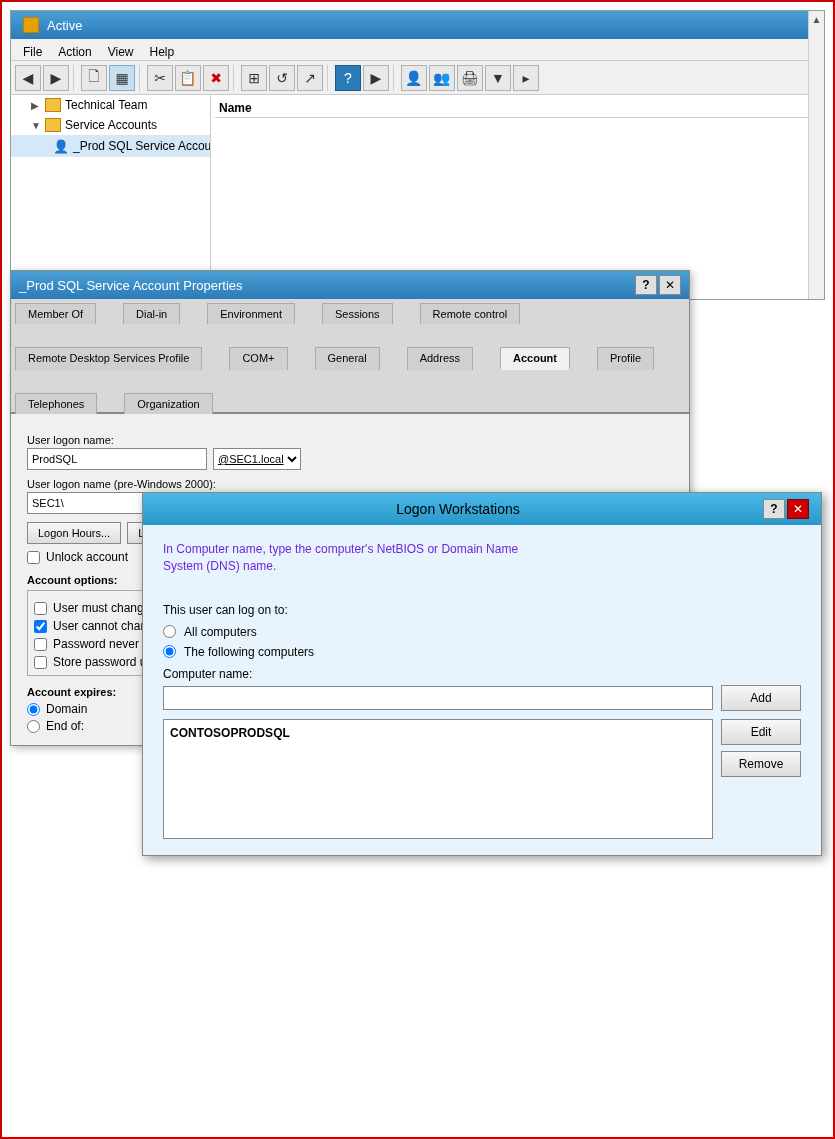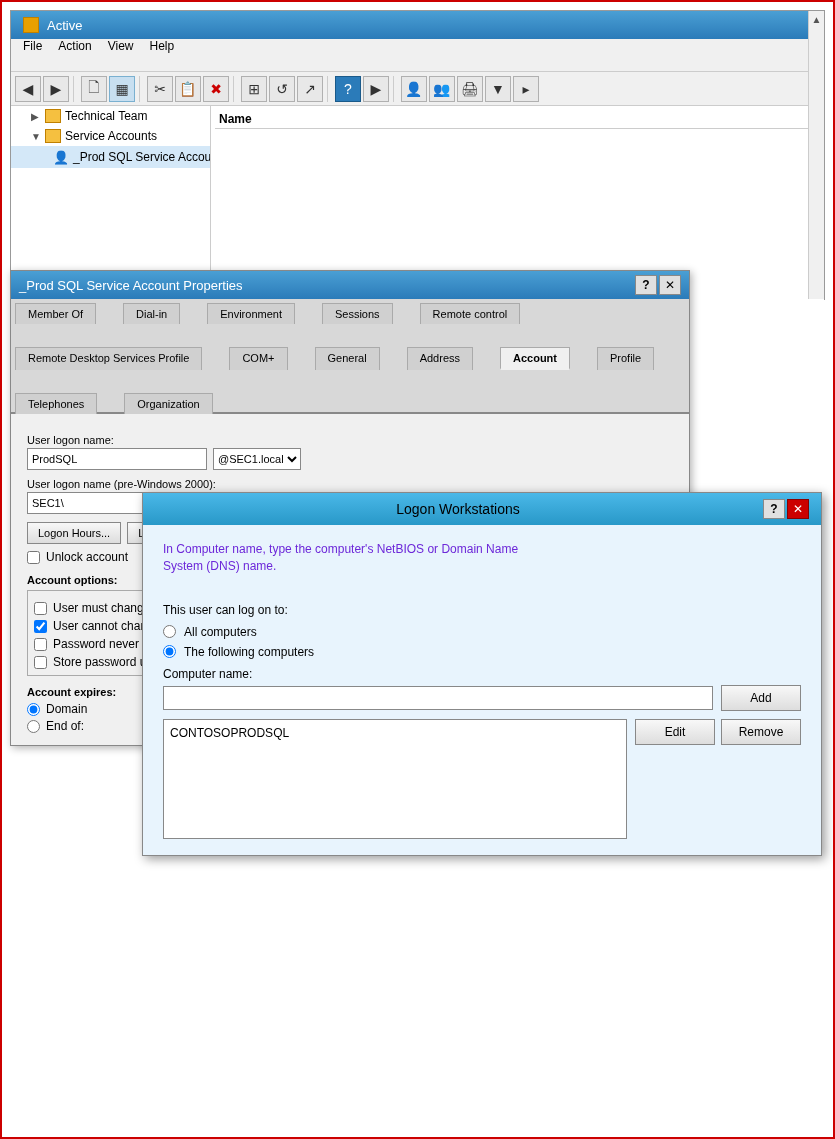--- a/index.html
+++ b/index.html
@@ -43,22 +43,22 @@
       flex-shrink: 0;
     }
     .mmc-title-text {
       flex: 1;
     }
     .menubar {
       background: #f0f0f0;
       border-bottom: 1px solid #ccc;
       height: 22px;
       display: flex;
-      align-items: flex-end;
-      padding: 16px 4px;
+      align-items: flex-start;
+      padding: 4px 4px;
     }
     .menubar span {
       padding: 2px 8px;
       cursor: pointer;
       color: #000;
     }
     .toolbar {
       background: #f0f0f0;
       border-bottom: 1px solid #ccc;
       height: 34px;
@@ -321,40 +321,41 @@
     }
     .logon-list {
       border: 1px solid #888;
       background: #fff;
       min-height: 120px;
       padding: 6px;
       font-size: 12px;
     }
     .logon-action-col {
       display: flex;
-      flex-direction: row;
+      flex-direction: column;
       gap: 6px;
     }
     .logon-btn {
       width: 80px;
       height: 26px;
       background: linear-gradient(to bottom, #f8f8f8, #ddd);
       border: 1px solid #888;
       font-size: 12px;
       cursor: pointer;
       display: flex; align-items: center; justify-content: center;
     }
     .logon-btn:disabled { color: #888; cursor: default; }
     .logon-list-area {
       display: flex;
       gap: 8px;
       margin-top: 4px;
     }
     .logon-list-container {
       flex: 1;
+      font-weight: bold;
     }
     .question-btn {
       width: 22px; height: 20px;
       background: #e0e0e0;
       border: 1px solid #888;
       color: #000;
       display: flex; align-items: center; justify-content: center;
       font-size: 12px;
       font-weight: bold;
       cursor: pointer;
@@ -454,21 +455,21 @@
     <div class="tab">Address</div>
     <div class="tab active">Account</div>
     <div class="tab">Profile</div>
     <div class="tab">Telephones</div>
     <div class="tab">Organization</div>
   </div>
   <div class="props-body">
     <div class="field-label">User logon name:</div>
     <div class="field-row">
       <input class="text-input" type="text" value="ProdSQL" style="">
-      <select style="height:22px;font-size:11px;border:1px solid #888;background:#fff;">
+      <select style="height:22px;font-size:11px;border:1px solid #888;background:#fff;text-decoration:underline;">
         <option>@SEC1.local</option>
       </select>
     </div>
     <div class="field-label">User logon name (pre-Windows 2000):</div>
     <div class="field-row">
       <input class="text-input" type="text" value="SEC1\" style="">
     </div>
     <div class="field-row" style="margin-top:8px;gap:6px;">
       <button class="gray-btn">Logon Hours...</button>
       <button class="gray-btn">Logon To...</button>

